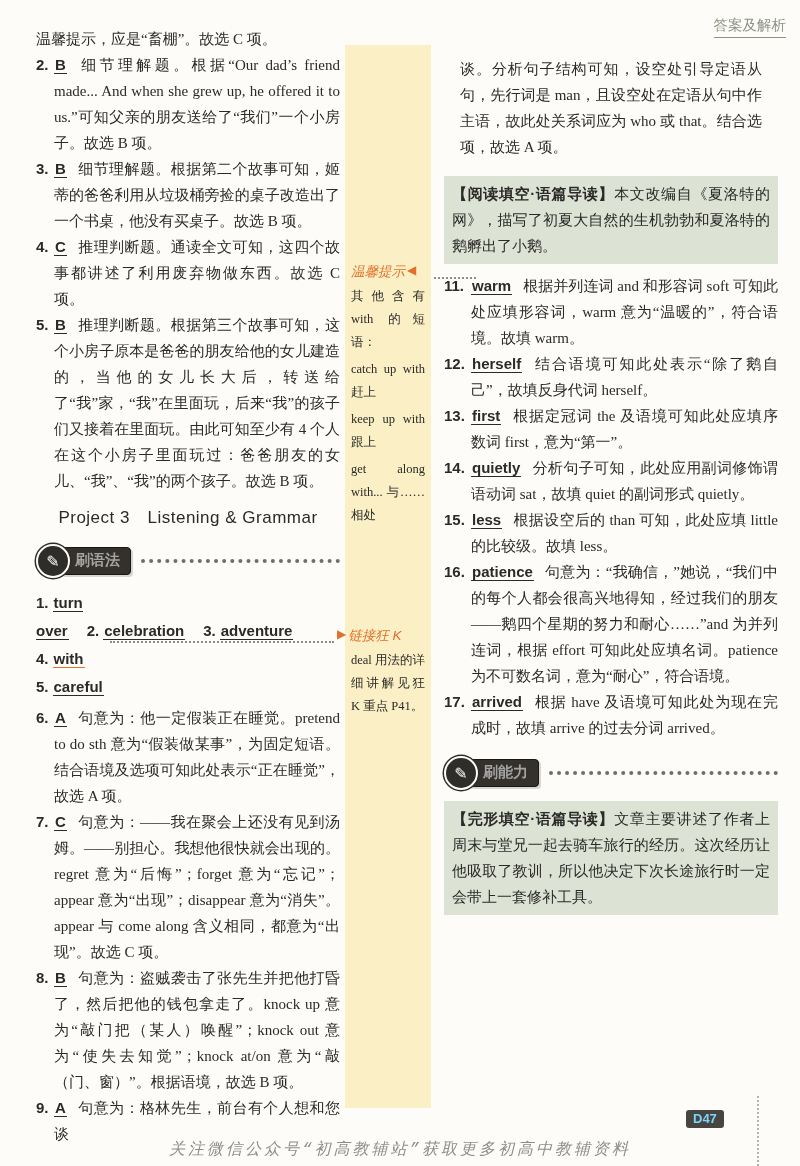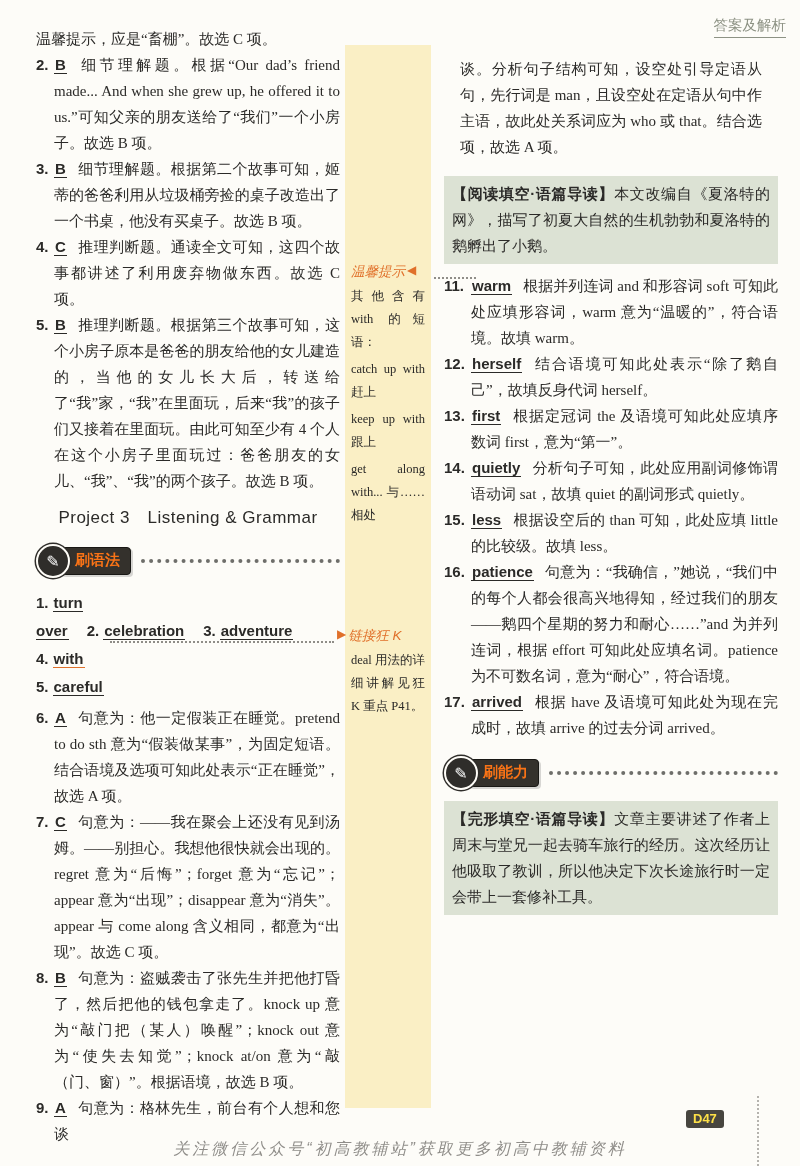--- a/index.html
+++ b/index.html
@@ -37,21 +37,21 @@
     font-size:17px; text-align:center; margin:12px 0 6px 0; letter-spacing:0.5px;
   }
   
   .badge-row { display:flex; align-items:center; margin:16px 0 12px 0; height:32px; }
   .badge-icon {
     width:30px; height:30px; border-radius:50%; background:#2f2d2a; color:#fff;
     display:flex; align-items:center; justify-content:center; font-size:16px;
     border:2px solid #fffdf8; box-shadow:0 0 0 1.5px #2f2d2a; z-index:2; flex:0 0 auto;
   }
   .badge-label {
-    background:#34312c; color:#f97316; font-family:"Liberation Sans", sans-serif;
+    background:#34312c; color:#a3a3a3; font-family:"Liberation Sans", sans-serif;
     font-weight:bold; font-size:15px; padding:3px 10px 4px 14px; border-radius:4px;
     border:1.5px solid #191815; box-shadow:2px 2px 0 rgba(0,0,0,.15);
     margin-left:-10px; z-index:1; white-space:nowrap;
   }
   .badge-dots { flex:1; border-top:4px dotted #6e6e6a; margin-left:10px; height:0; }
   
   .answers-line { font-size:15px; line-height:28px; }
   .answers-line .n { font-family:"Liberation Sans", sans-serif; font-weight:bold; margin-right:4px; }
   .answers-line .w {
     font-family:"Liberation Sans", sans-serif; font-weight:bold;
@@ -76,29 +76,29 @@
   .leader-deal { position:absolute; top:641px; left:110px; width:224px; border-top:2px dotted #8f8d88; }
   .leader-tip  { position:absolute; top:277px; left:434px; width:42px;  border-top:2px dotted #8f8d88; }
   
   .green-box {
     background:#dce2d4; padding:5px 8px; margin:9px 0; font-size:15px;
     line-height:26px; text-align:justify;
   }
   .green-box .label { font-family:"Liberation Sans", sans-serif; font-weight:bold; }
   
   .page-num {
-    position:absolute; left:686px; top:1110px; background:#47453f; color:#fde047;
+    position:absolute; left:686px; top:1110px; background:#47453f; color:#7dd3fc;
     font-family:"Liberation Sans", sans-serif; font-weight:bold; font-size:13px;
     padding:1px 7px 2px 7px; border-radius:3px;
   }
   .dotted-v { position:absolute; left:757px; top:1096px; height:70px; border-left:2px dotted #b5b3ae; }
   .footer {
     position:absolute; left:0; right:0; bottom:6px; text-align:center;
     color:#8f8d89; font-size:16px; font-style:italic; letter-spacing:3px;
-    font-family:Liberation Sans, sans-serif;
+    font-family:Liberation Mono, monospace;
   }
 </style>
 </head>
 <body>
 
 <div class="page">
 
   <div class="hdr">答案及解析</div>
 
   <div class="col-left">

